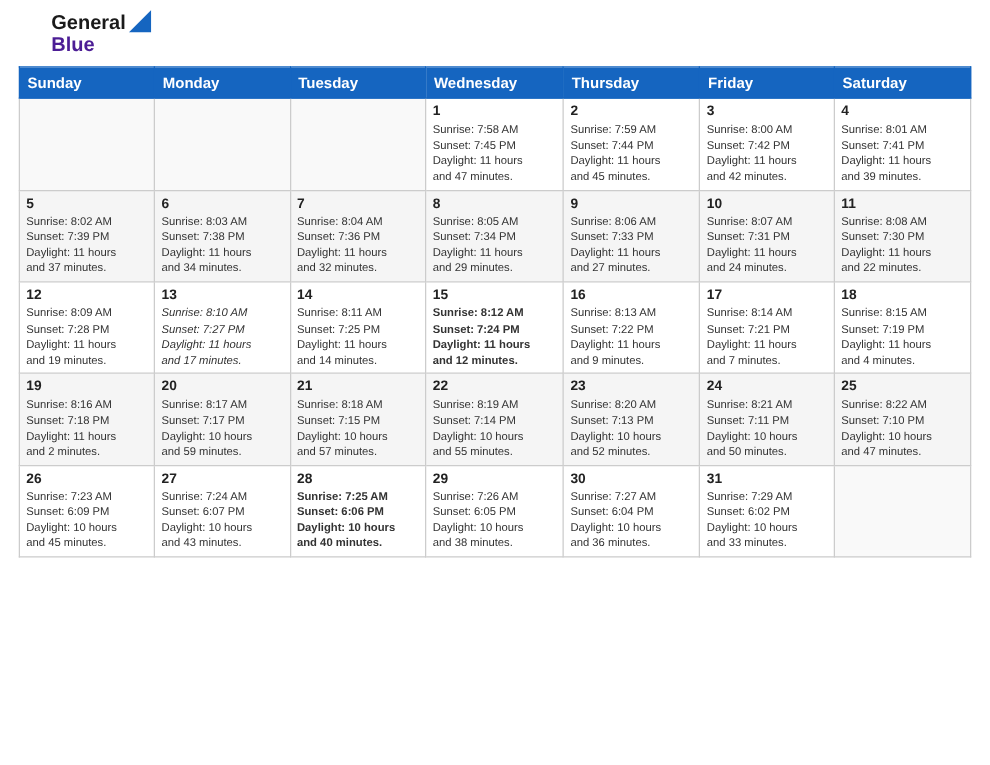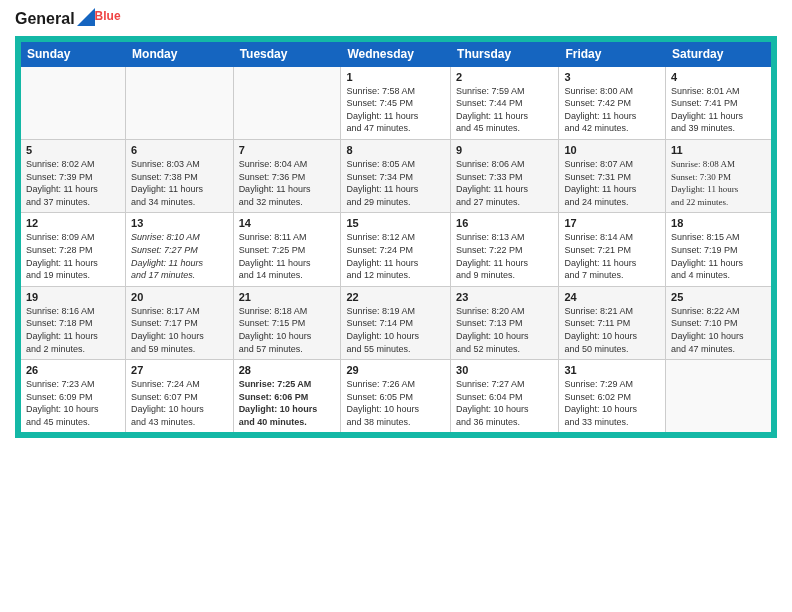--- a/index.html
+++ b/index.html
@@ -38,21 +38,21 @@
       color: #1a1a1a;
       line-height: 1.1;
     }
     .location-title {
       font-size: 14px;
       color: #333;
     }
     .calendar {
       width: 100%;
       border-collapse: collapse;
-      border: 6px solid #14b8a6;
+      border: 1px solid #14b8a6;
     }
     .calendar th {
       background-color: #1565C0;
       color: #fff;
       text-align: left;
       padding: 5px 6px;
       font-size: 12px;
       font-weight: bold;
       border: 1px solid #1565C0;
     }
@@ -82,28 +82,28 @@
     .row-alt td {
       background: #f5f5f5;
     }
   </style>
 </head>
 <body>
 
 <div class="page">
   <div class="header">
     <div class="logo">
-  <div style="display:flex;flex-direction:row;line-height:1.1;">
+  <div style="display:flex;flex-direction:column;line-height:1.1;margin-left:26px;">
     <div style="display:flex;align-items:center;">
       <span style="font-size:16px;font-weight:bold;color:#1a1a1a;">General</span>
       <svg width="18" height="18" viewBox="0 0 18 18" style="margin-left:2px;margin-top:-4px;">
         <polygon points="0,18 18,0 18,18" fill="#1565C0"></polygon>
       </svg>
     </div>
-    <span style="font-size:12px;font-weight:bold;color:#ef4444;">Blue</span>
+    <span style="font-size:16px;font-weight:bold;color:#4c1d95;">Blue</span>
   </div>
 </div>
     <div class="title-block">
       <div class="month-title"></div>
       <div class="location-title"></div>
     </div>
   </div>
 
   <table class="calendar">
     <thead>
@@ -189,21 +189,21 @@
           </td>
           <td>
             <div class="day-number">10</div>
             <div class="day-info" style="white-space: pre-line;">Sunrise: 8:07 AM
 Sunset: 7:31 PM
 Daylight: 11 hours
 and 24 minutes.</div>
           </td>
           <td>
             <div class="day-number">11</div>
-            <div class="day-info" style="white-space: pre-line; font-family: Liberation Serif, serif;">Sunrise: 8:08 AM
+            <div class="day-info" style="white-space: pre-line;">Sunrise: 8:08 AM
 Sunset: 7:30 PM
 Daylight: 11 hours
 and 22 minutes.</div>
           </td>
         </tr>
         <tr>
           <td>
             <div class="day-number">12</div>
             <div class="day-info" style="white-space: pre-line;">Sunrise: 8:09 AM
 Sunset: 7:28 PM
@@ -219,21 +219,21 @@
           </td>
           <td>
             <div class="day-number">14</div>
             <div class="day-info" style="white-space: pre-line;">Sunrise: 8:11 AM
 Sunset: 7:25 PM
 Daylight: 11 hours
 and 14 minutes.</div>
           </td>
           <td>
             <div class="day-number">15</div>
-            <div class="day-info" style="white-space: pre-line;">Sunrise: 8:12 AM
+            <div class="day-info" style="white-space: pre-line; font-weight: bold;">Sunrise: 8:12 AM
 Sunset: 7:24 PM
 Daylight: 11 hours
 and 12 minutes.</div>
           </td>
           <td>
             <div class="day-number">16</div>
             <div class="day-info" style="white-space: pre-line;">Sunrise: 8:13 AM
 Sunset: 7:22 PM
 Daylight: 11 hours
 and 9 minutes.</div>

